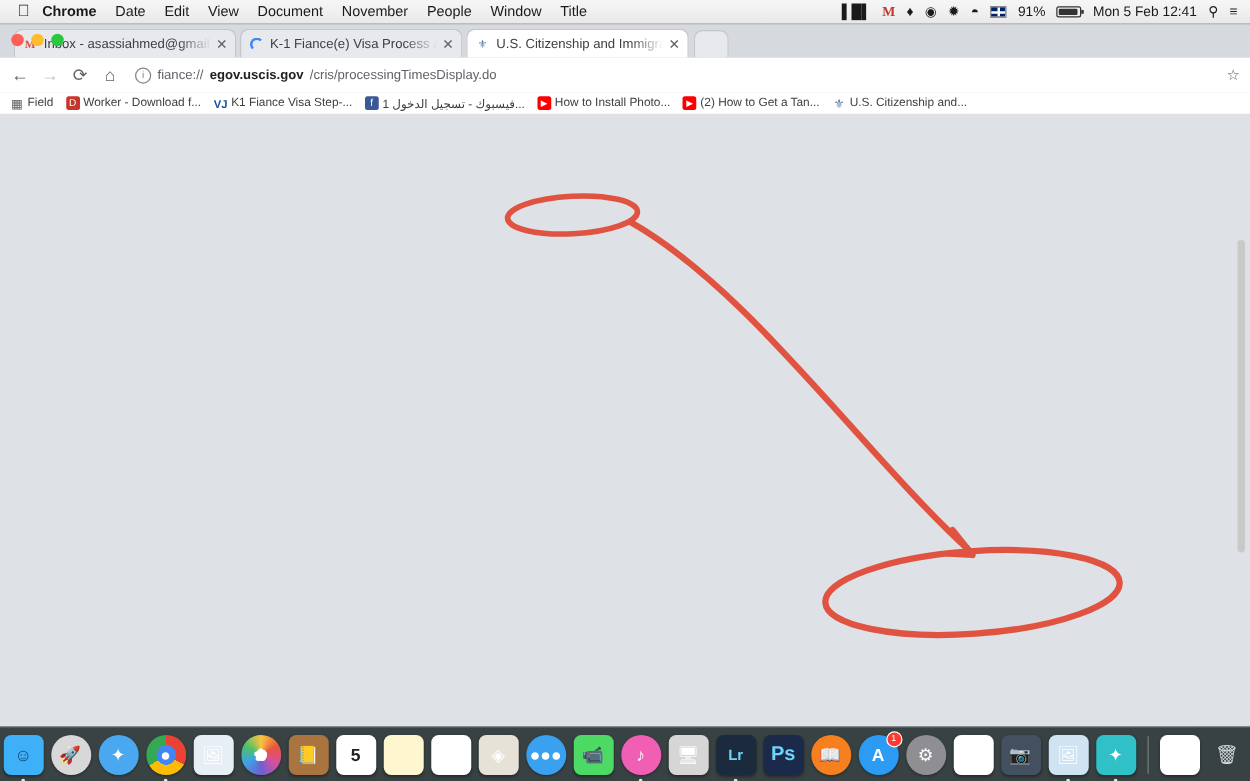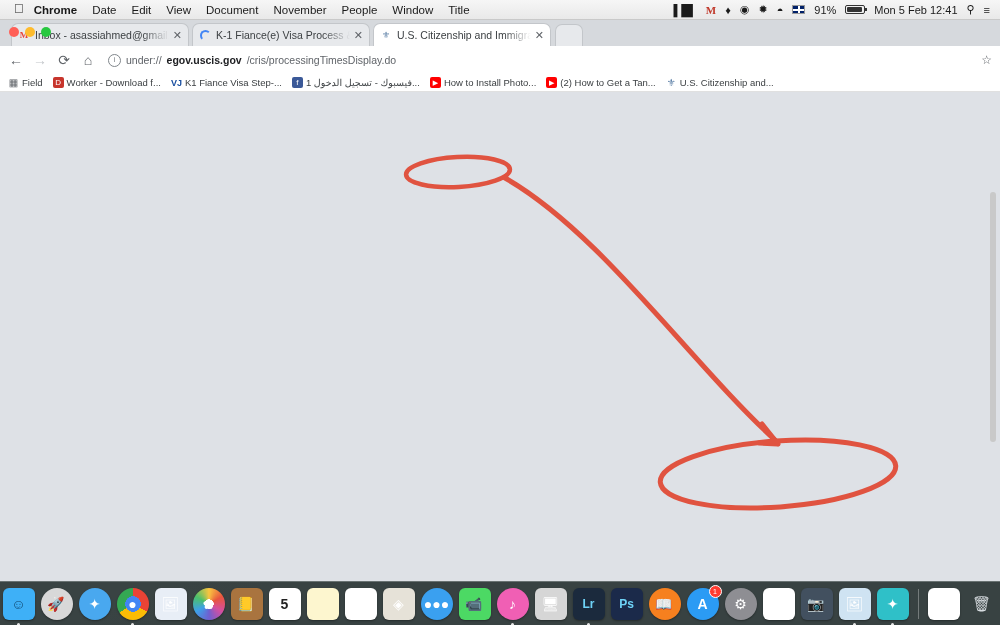--- a/index.html
+++ b/index.html
@@ -253,21 +253,21 @@
     <div class="tab-new"></div>
   </div>
 
   <div class="toolbar">
     <span class="navbtn">←</span>
     <span class="navbtn dim">→</span>
     <span class="navbtn">⟳</span>
     <span class="navbtn">⌂</span>
     <div class="omnibox">
       <span class="infoic">i</span>
-      <span>under://</span>
+      <span>fiance://</span>
         <span class="urlhost">egov.uscis.gov</span>
         <span>/cris/processingTimesDisplay.do</span>
     </div>
     <span class="star">☆</span>
   </div>
 
   <div class="bookbar">
     <div class="bm">
       <span class="bi grid">▦</span>
       <span>Field</span>
@@ -521,21 +521,21 @@
     <div class="dock-icon run" style="background: rgb(240, 95, 180); border-radius: 50%;">
       <span style="font-size: 14px;">♪</span>
     </div>
     <div class="dock-icon" style="background: rgb(214, 214, 214);">
       <span style="font-size: 14px;">🖥</span>
     </div>
     <div class="dock-icon run" style="background: rgb(27, 42, 61);">
       <span style="font-size: 12px; color: rgb(111, 211, 247); font-weight: bold;">Lr</span>
     </div>
     <div class="dock-icon" style="background: rgb(27, 42, 74);">
-      <span style="font-size: 12px; color: rgb(111, 211, 247); font-weight: bold;">Ps</span>
+      <span style="font-size: 16px; color: rgb(111, 211, 247); font-weight: bold;">Ps</span>
     </div>
     <div class="dock-icon" style="background: rgb(246, 128, 31); border-radius: 50%;">
       <span style="font-size: 14px;">📖</span>
     </div>
     <div class="dock-icon" style="background: rgb(43, 155, 244); border-radius: 50%;">
       <span style="font-size: 14px; color: rgb(255, 255, 255); font-weight: bold;">A</span>
       <span class="badge">1</span>
     </div>
     <div class="dock-icon" style="background: rgb(142, 142, 147); border-radius: 50%;">
       <span style="font-size: 14px;">⚙</span>

